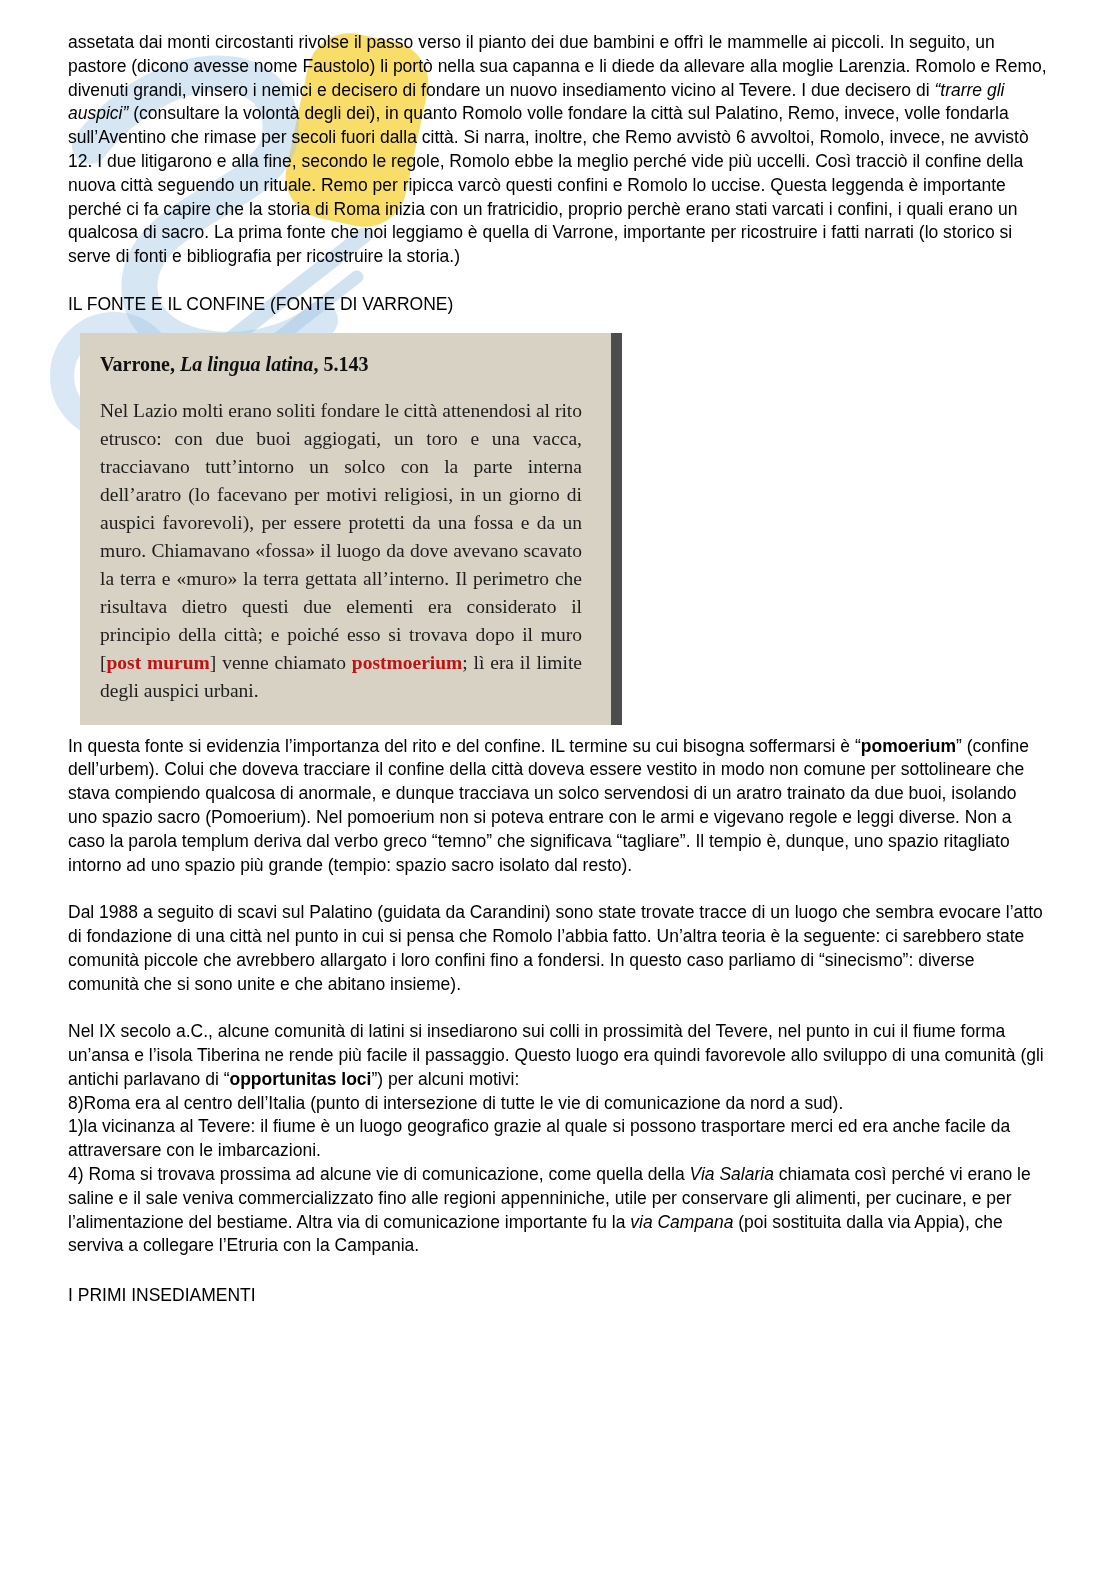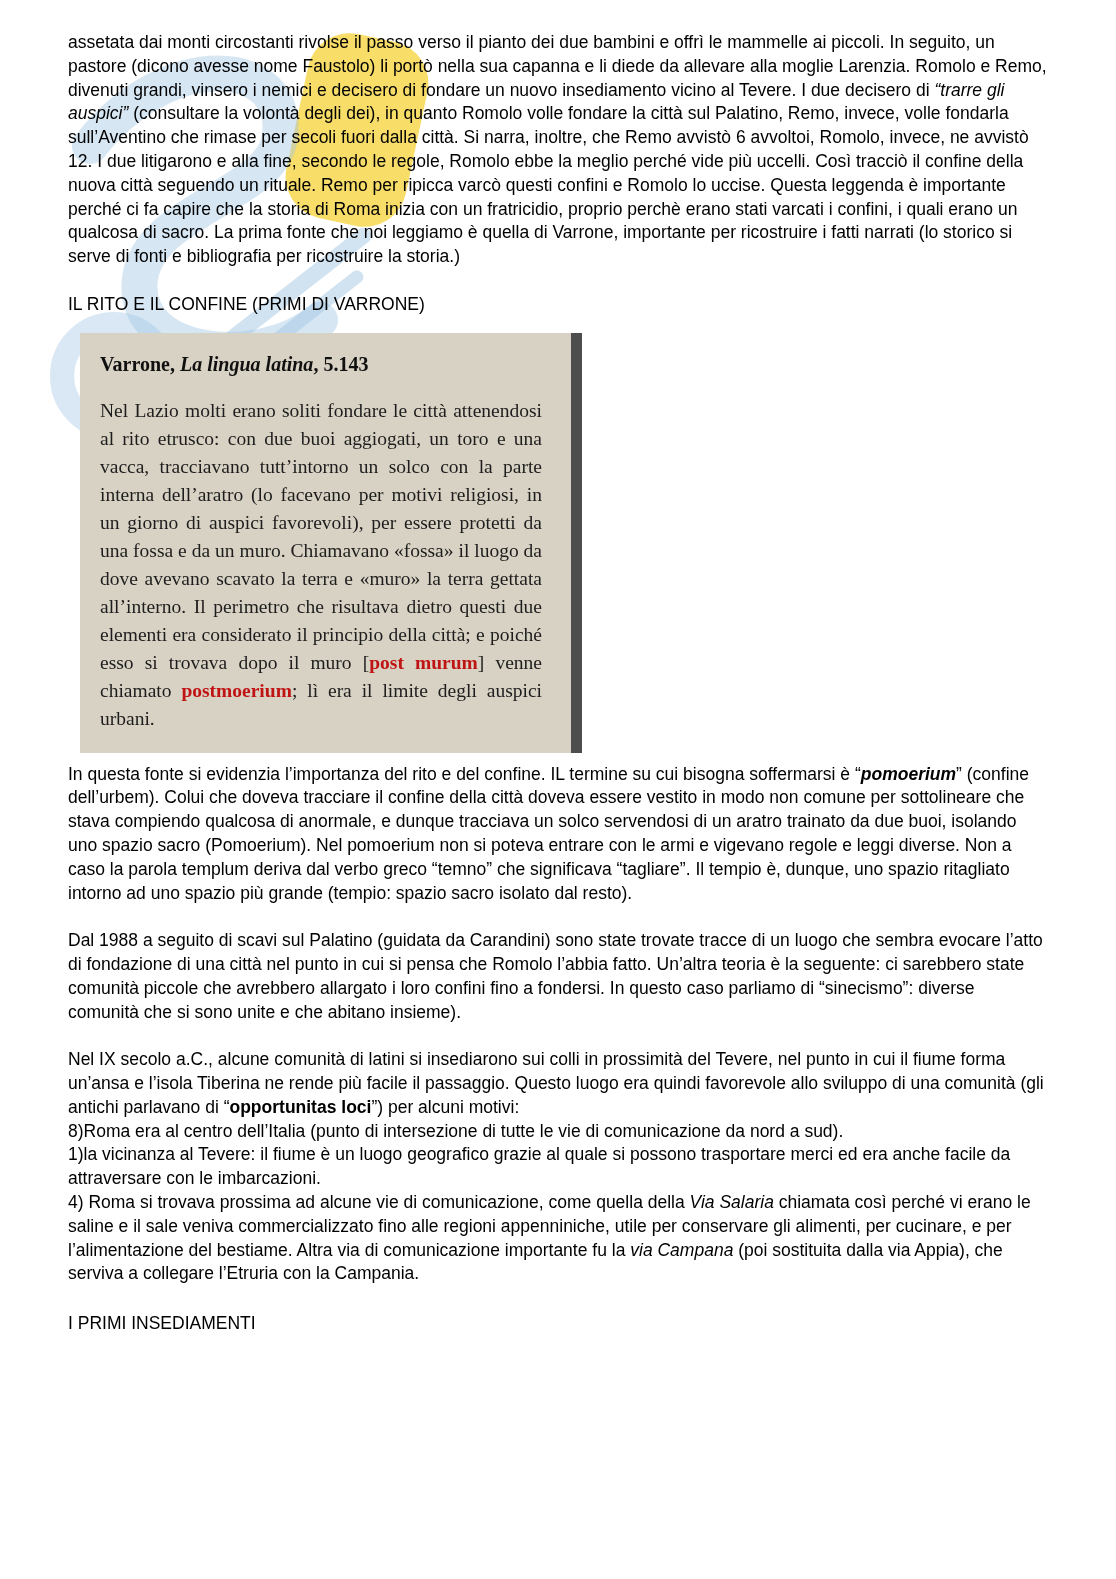--- a/index.html
+++ b/index.html
@@ -12,52 +12,52 @@
   }
   .watermark{position:absolute;left:28px;top:28px;z-index:0;pointer-events:none;}
   .page{position:relative;z-index:1;padding:31px 66px 40px 68px;box-sizing:border-box;}
   .para{margin:0 0 23.8px 0;text-align:left;}
   .heading{margin:0 0 16px 0;}
   .heading-bottom{margin:10px 0 0 0;}
   .list-block{margin:0 0 26px 0;}
   .list-line{margin:0;}
   .quote-box{
     position:relative;
-    width:502px;margin:2px 0 10px 12px;
+    width:542px;margin:2px 0 10px 12px;
     background:var(--quote-bg,#d8d2c4);
     padding:18px 40px 20px 20px;box-sizing:border-box;
     font-family:"Liberation Serif","DejaVu Serif",serif;
     color:#1d1d1d;
   }
   .quote-bar{position:absolute;top:0;right:0;width:11px;height:100%;background:var(--quote-bar,#4d4d4d);}
   .quote-title{font-weight:bold;font-size:20px;line-height:26px;margin:0 0 20px 0;color:#101010;}
   .quote-body{font-size:19.5px;line-height:28px;text-align:justify;margin:0;}
   .rs-i{font-style:italic;}
   .rs-b{font-weight:bold;}
-  .rs-bi{font-weight:bold;font-style:italic;}
+  .rs-bi{font-weight:bold;}
   .rs-red-bi{font-weight:bold;color:var(--red,#c01414);}
 </style>
 </head>
 <body>
 
 <svg class="watermark" width="470" height="430" viewBox="0 0 470 430">
   <rect x="268" y="8" width="122" height="188" rx="42" transform="rotate(12 329 102)" style="fill:var(--wm-yellow,#f6d43e);opacity:0.78"></rect>
   <path d="M 62 118 C 140 18, 262 28, 252 108 C 246 168, 122 180, 112 250 C 102 330, 232 342, 292 292" style="stroke:var(--wm-blue,#a5c8e4);stroke-width:36;fill:none;stroke-linecap:round;opacity:0.45"></path>
   <circle cx="86" cy="348" r="52" style="stroke:var(--wm-blue,#a5c8e4);stroke-width:24;fill:none;opacity:0.42"></circle>
   <g transform="rotate(-38 240 300)" style="opacity:0.5">
     <rect x="118" y="278" width="262" height="16" rx="8" style="fill:var(--wm-blue,#a5c8e4)"></rect>
     <rect x="150" y="308" width="198" height="13" rx="6.5" style="fill:var(--wm-blue,#a5c8e4)"></rect>
   </g>
 </svg>
 
 <div class="page">
 
   <p class="para"><span>assetata dai monti circostanti rivolse il passo verso il pianto dei due bambini e offrì le mammelle ai piccoli. In seguito, un pastore (dicono avesse nome Faustolo) li portò nella sua capanna e li diede da allevare alla moglie Larenzia. Romolo e Remo, divenuti grandi, vinsero i nemici e decisero di fondare un nuovo insediamento vicino al Tevere. I due decisero di </span><span class="rs-i">“trarre gli auspici”</span><span> (consultare la volontà degli dei), in quanto Romolo volle fondare la città sul Palatino, Remo, invece, volle fondarla sull’Aventino che rimase per secoli fuori dalla città. Si narra, inoltre, che Remo avvistò 6 avvoltoi, Romolo, invece, ne avvistò 12. I due litigarono e alla fine, secondo le regole, Romolo ebbe la meglio perché vide più uccelli. Così tracciò il confine della nuova città seguendo un rituale. Remo per ripicca varcò questi confini e Romolo lo uccise. Questa leggenda è importante perché ci fa capire che la storia di Roma inizia con un fratricidio, proprio perchè erano stati varcati i confini, i quali erano un qualcosa di sacro.  La prima fonte che noi leggiamo è quella di Varrone, importante per ricostruire i fatti narrati (lo storico si serve di fonti e bibliografia per ricostruire la storia.)</span></p>
 
-  <div class="heading">IL RITO E IL CONFINE (PRIMI DI VARRONE)</div>
+  <div class="heading">IL FONTE E IL CONFINE (FONTE DI VARRONE)</div>
 
   <div class="quote-box">
     <div class="quote-title"><span>Varrone, </span><span class="rs-i">La lingua latina</span><span>, 5.143</span></div>
     <p class="quote-body"><span>Nel Lazio molti erano soliti fondare le città attenendosi al rito etrusco: con due buoi aggiogati, un toro e una vacca, tracciavano tutt’intorno un solco con la parte interna dell’aratro (lo facevano per motivi religiosi, in un giorno di auspici favorevoli), per essere protetti da una fossa e da un muro. Chiamavano «fossa» il luogo da dove avevano scavato la terra e «muro» la terra gettata all’interno. Il perimetro che risultava dietro questi due elementi era considerato il principio della città; e poiché esso si trovava dopo il muro [</span><span class="rs-red-bi">post murum</span><span>] venne chiamato </span><span class="rs-red-bi">postmoerium</span><span>; lì era il limite degli auspici urbani.</span></p>
     <div class="quote-bar"></div>
   </div>
 
   <p class="para"><span>In questa fonte si evidenzia l’importanza del rito e del confine. IL termine su cui bisogna soffermarsi è “</span><span class="rs-bi">pomoerium</span><span>” (confine dell’urbem). Colui che doveva tracciare il confine della città doveva essere vestito in modo non comune per sottolineare che stava compiendo qualcosa di anormale, e dunque tracciava un solco servendosi di un aratro trainato da due buoi, isolando uno spazio sacro (Pomoerium). Nel pomoerium non si poteva entrare con le armi e vigevano regole e leggi diverse. Non a caso la parola templum deriva dal verbo greco “temno” che significava “tagliare”. Il tempio è, dunque, uno spazio ritagliato intorno ad uno spazio più grande (tempio: spazio sacro isolato dal resto).</span></p>
 
   <p class="para"><span>Dal 1988 a seguito di scavi sul Palatino (guidata da Carandini) sono state trovate tracce di un luogo che sembra evocare l’atto di fondazione di una città nel punto in cui si pensa che Romolo l’abbia fatto. Un’altra teoria è la seguente: ci sarebbero state comunità piccole che avrebbero allargato i loro confini fino a fondersi. In questo caso parliamo di “sinecismo”: diverse comunità che si sono unite e che abitano insieme).</span></p>

